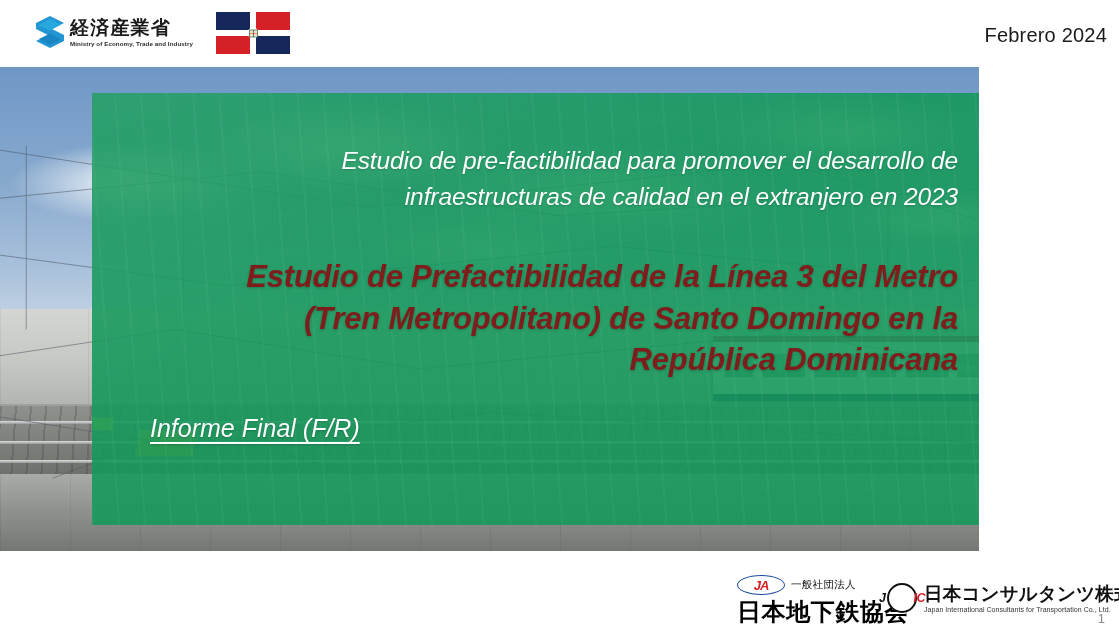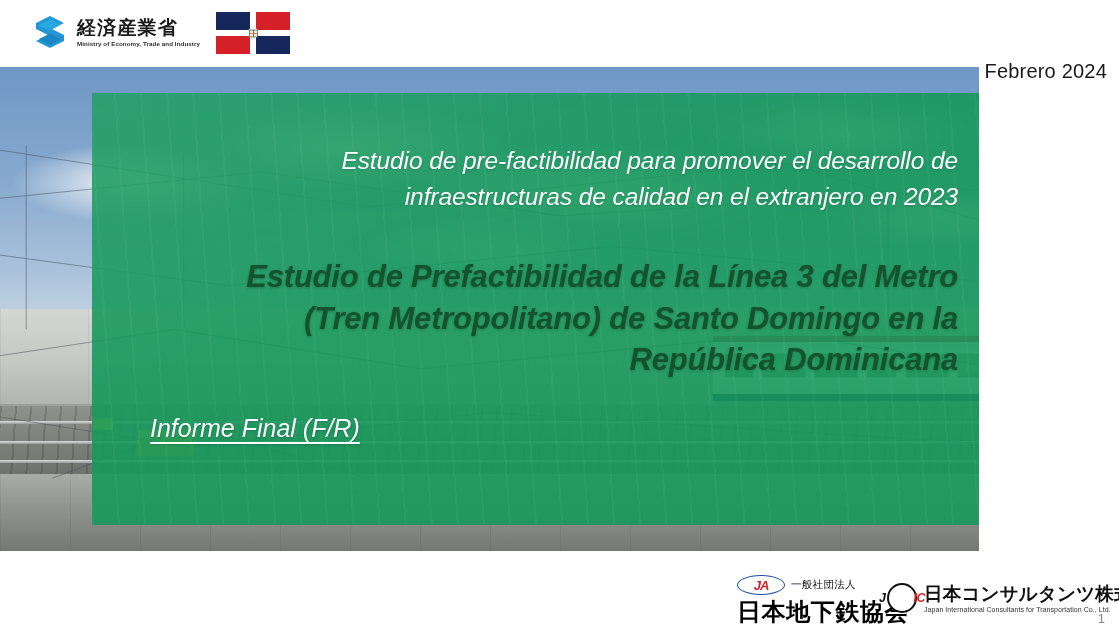--- a/index.html
+++ b/index.html
@@ -11,21 +11,21 @@
   }
   .slide { position: relative; width: 1119px; height: 630px; background:#fff; }
 
   
   .header {
     position: absolute; left:0; top:0; width:1119px; height:67px;
     background:#ffffff;
   }
   .meti-logo {
     position:absolute; left:30px; top:9px; width:182px; height:46px;
-    display:flex; align-items:center; gap:7px;
+    display:flex; align-items:center; 
   }
   .meti-mark { width:40px; height:40px; flex:0 0 40px; }
   .meti-text { display:flex; flex-direction:column; justify-content:center; }
   .meti-jp {
     font-size:19px; font-weight:700; color:#1a1a1a; letter-spacing:1.2px;
     line-height:1.12; white-space:nowrap;
   }
   .meti-en {
     font-size:6.2px; font-weight:700; color:#2b2b2b; letter-spacing:0.1px;
     white-space:nowrap; margin-top:1px;
@@ -46,21 +46,20 @@
     background:#ffffff;
     display:flex; align-items:center; justify-content:center;
     font-size:5px; color:#2d6a3f; line-height:1;
   }
   .do-seal svg { display:block; }
 
   .header-date {
     position:absolute; right:12px; top:24px;
     font-size:20px; color:#1a1a1a; letter-spacing:0.2px;
     white-space:nowrap;
-    margin-top:36px;
   }
 
   
   .photo-band {
     position:absolute; left:0; top:67px; width:979px; height:484px;
     overflow:hidden; background:#8ba9c9;
   }
   .photo { position:absolute; inset:0; }
 
   
@@ -156,21 +155,21 @@
     display:flex; flex-direction:column;
   }
   .subtitle {
     color:#ffffff; font-style:italic; font-size:24.5px; line-height:1.45;
     text-align:right; font-weight:400; letter-spacing:-0.1px;
     text-shadow:0 1px 2px rgba(0,0,0,.18);
     padding-left:60px;
   }
   .main-title {
     margin-top:42px;
-    color:#14532d; font-style:italic; font-weight:700;
+    color:#7f1d1d; font-style:italic; font-weight:700;
     font-size:31px; line-height:1.34; text-align:right;
     letter-spacing:-0.2px;
     text-shadow:0 1px 3px rgba(0,0,0,.22);
     padding-left:40px;
   }
   .report-label {
     margin-top:auto; margin-bottom:52px;
     color:#ffffff; font-style:italic; font-weight:400;
     font-size:25px; text-align:left;
     text-decoration:underline; text-underline-offset:5px;

